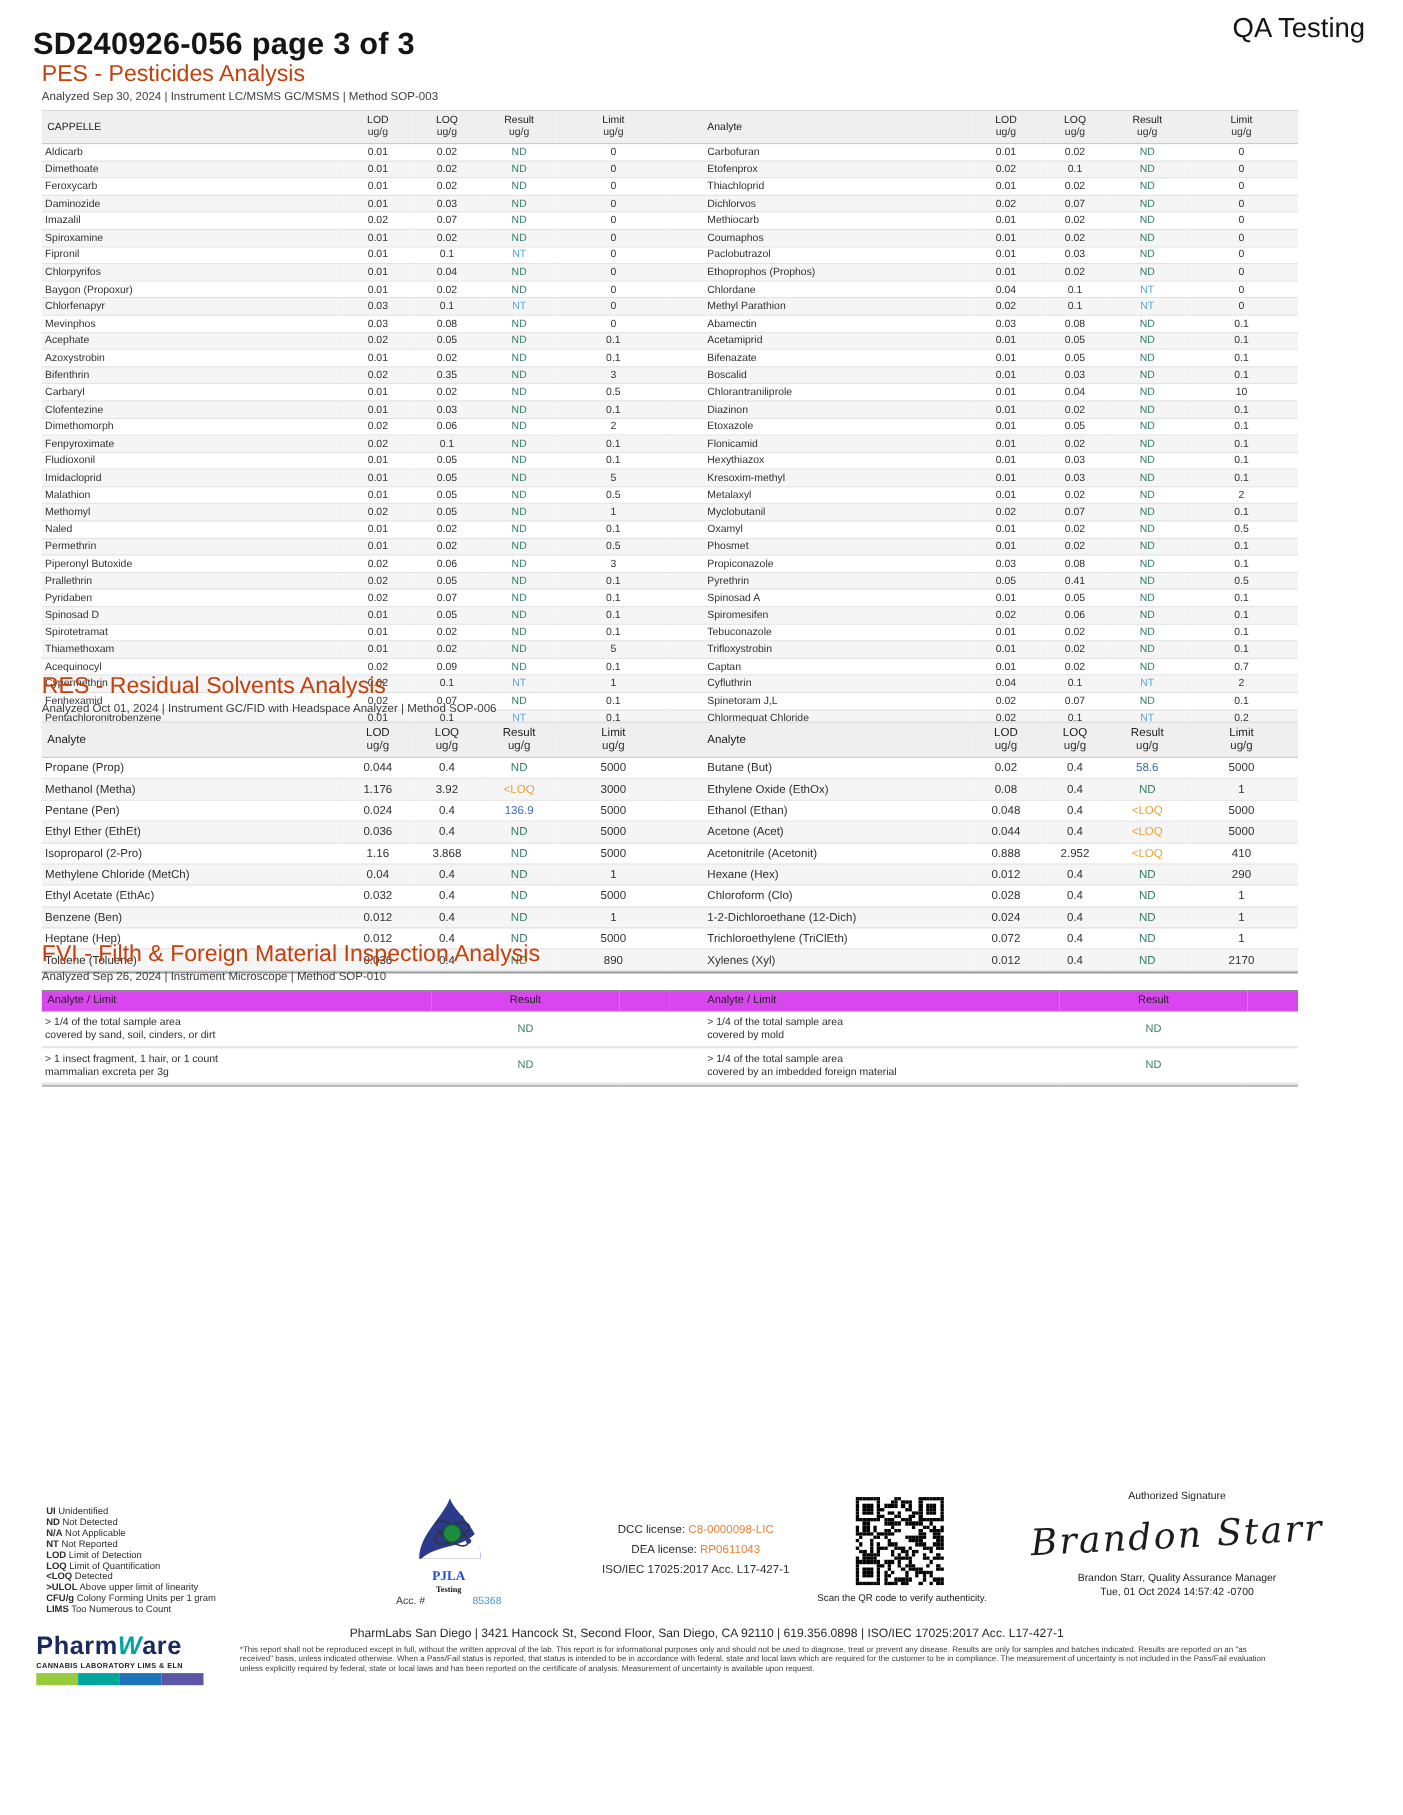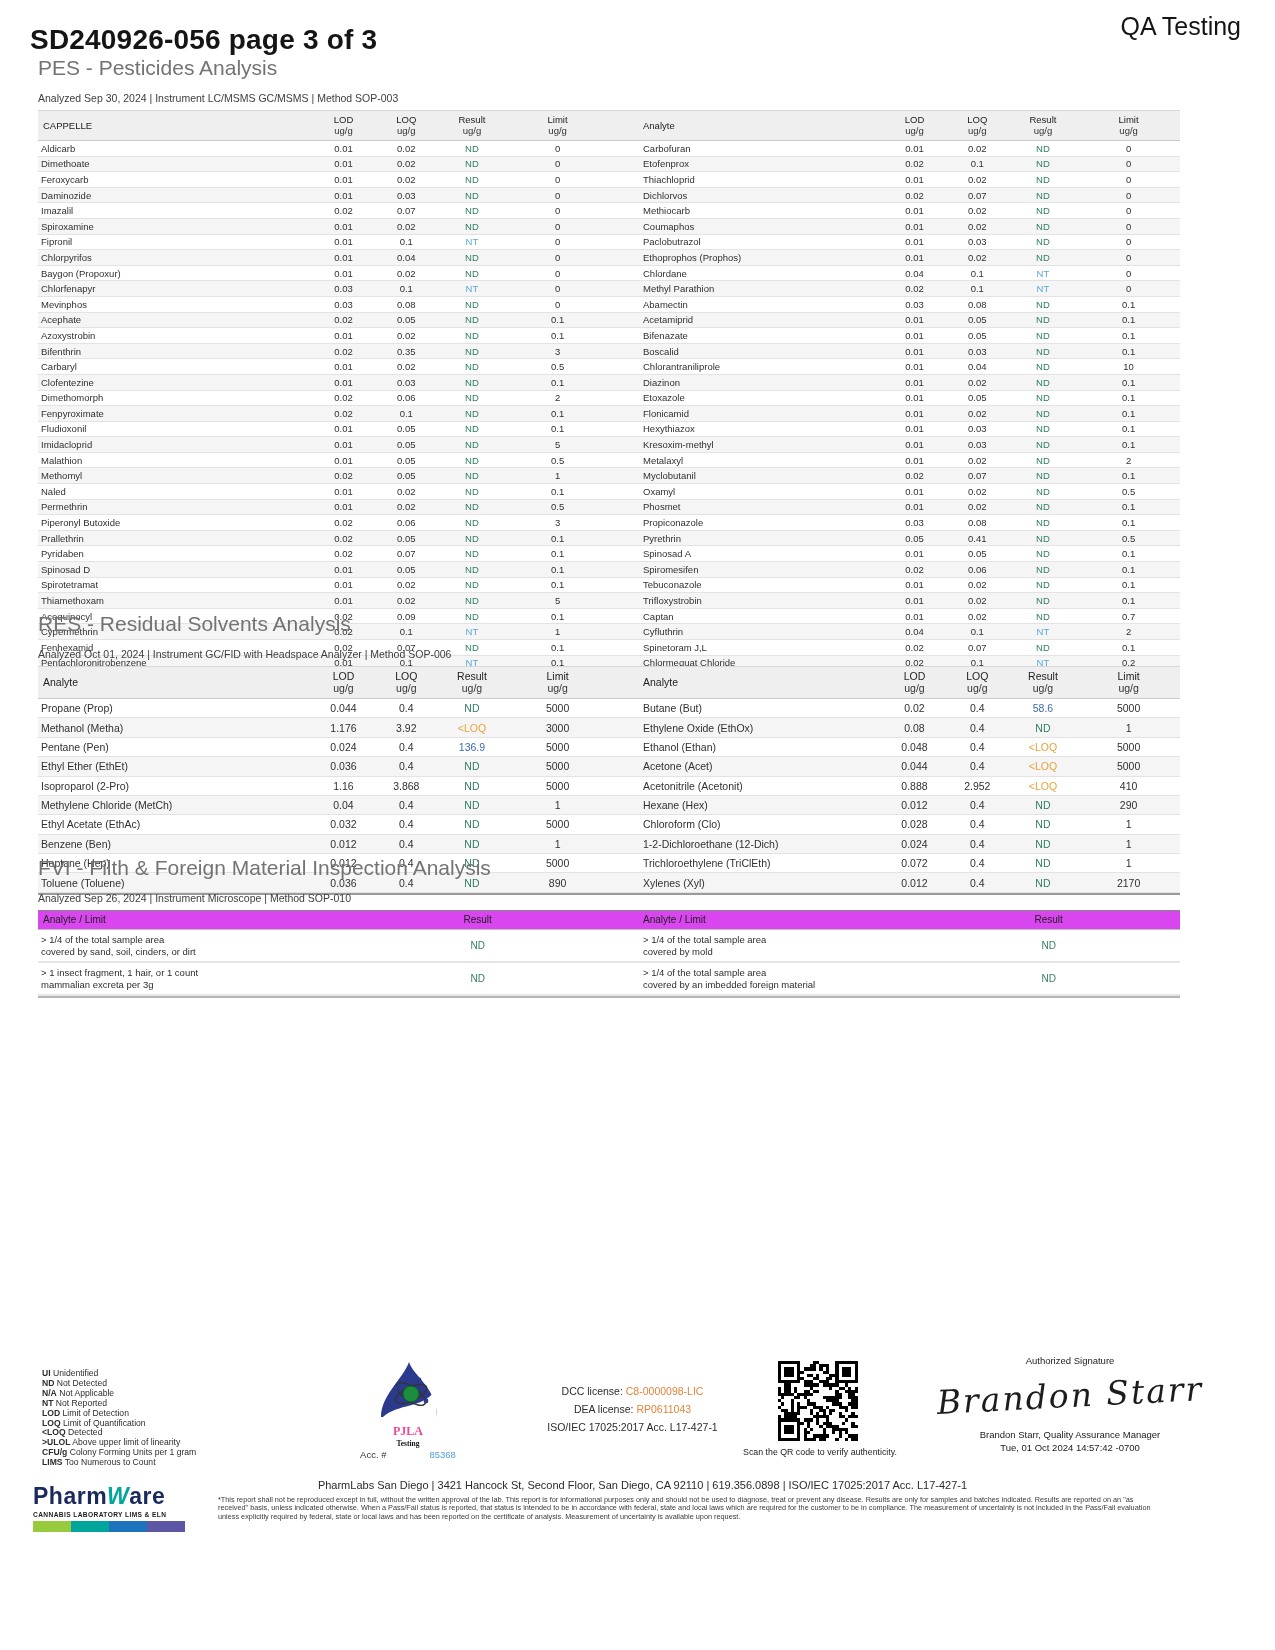--- a/index.html
+++ b/index.html
@@ -7,22 +7,22 @@
   body { width:1275px; height:1650px; font-family:"Liberation Sans", sans-serif; color:#222; }
   .page { position:relative; width:1275px; height:1650px; background:#fff; overflow:hidden; }
 
   .hdr-title { position:absolute; left:30px; top:24px; font-size:28px; font-weight:600; color:#151515; letter-spacing:.2px; }
   .hdr-corner { position:absolute; right:34px; top:12px; font-size:25px; font-weight:400; color:#151515; }
 
   .section { position:absolute; left:38px; width:1142px; }
   .sec-pes { top:56px; }
   .sec-res { top:612px; }
   .sec-fvi { top:856px; }
-  .sec-h { font-size:21px; font-weight:500; color:#737373; line-height:24px; margin:0; }
-  .sec-meta { font-size:10.5px; color:#3d3d3d; line-height:13px; margin-top:12px; }
+  .sec-h { font-size:21px; font-weight:500; color:#c2410c; line-height:24px; margin:0; }
+  .sec-meta { font-size:10.5px; color:#3d3d3d; line-height:13px; margin-top:2px; }
 
   .half-tables { display:flex; margin-top:5px; border-bottom:2px solid #9b9b9b; }
   table { border-collapse:collapse; width:50%; table-layout:fixed; }
   col.c-an { width:48%; } col.c-lod { width:11%; } col.c-loq { width:11%; }
   col.c-res { width:12%; } col.c-lim { width:18%; }
   thead th { background:#efefef; font-weight:500; color:#222; text-align:center;
              padding:3px 0 4px; border-bottom:1px solid #cbcbcb; border-top:1px solid #d8d8d8; }
   thead th.al { text-align:left; padding-left:5px; }
   .t-right thead th.al { padding-left:34px; }
   .unit { font-weight:400; color:#333;margin-top:36px; }
@@ -42,21 +42,21 @@
   .ftab col.f-an { width:62%; } .ftab col.f-res { width:30%; } .ftab col.f-pad { width:8%; }
   .ftab thead th { background:#d946ef; border-top:1px solid #888; border-bottom:1px solid #bdbdbd; }
   .ftab tbody td { padding:4px 3px; border-bottom:2px solid #e6e6e6; background:#fff !important; }
   .ftab .lim-line { font-size:9.5px; line-height:11.5px; color:#2e2e2e; }
 
   .footer { position:absolute; left:0; top:1355px; width:1275px; height:295px; }
   .legend { position:absolute; left:42px; top:14px; font-size:8.6px; line-height:9.9px; color:#2d2d2d; }
   .legend b { font-weight:700; }
 
   .pjla { position:absolute; left:350px; top:6px; width:116px; text-align:center; }
-  .pjla-name { font-family:"Liberation Serif", serif; font-weight:700; font-size:12px; color:#ec4899; margin-top:1px; }
+  .pjla-name { font-family:"Liberation Serif", serif; font-weight:700; font-size:12px; color:#1d4ed8; margin-top:1px; }
   .pjla-sub { font-family:"Liberation Serif", serif; font-weight:700; font-size:7.5px; color:#111; }
   .pjla-acc { font-size:9.5px; color:#333; margin-top:1px; }
   .pjla-acc .acc-num { color:#4f9bd6;padding-left:43px; }
 
   .licenses { position:absolute; left:500px; top:30px; width:265px; text-align:center; font-size:10.5px; color:#2c2c2c; }
   .licenses .lrow { margin-bottom:6px; }
   .lic-val { color:#e8823a; }
 
   .qr-wrap { position:absolute; left:778px; top:6px; width:80px; }
   .qr { display:grid; grid-template-columns:repeat(25,3.2px); grid-auto-rows:3.2px; background:#fff; }

